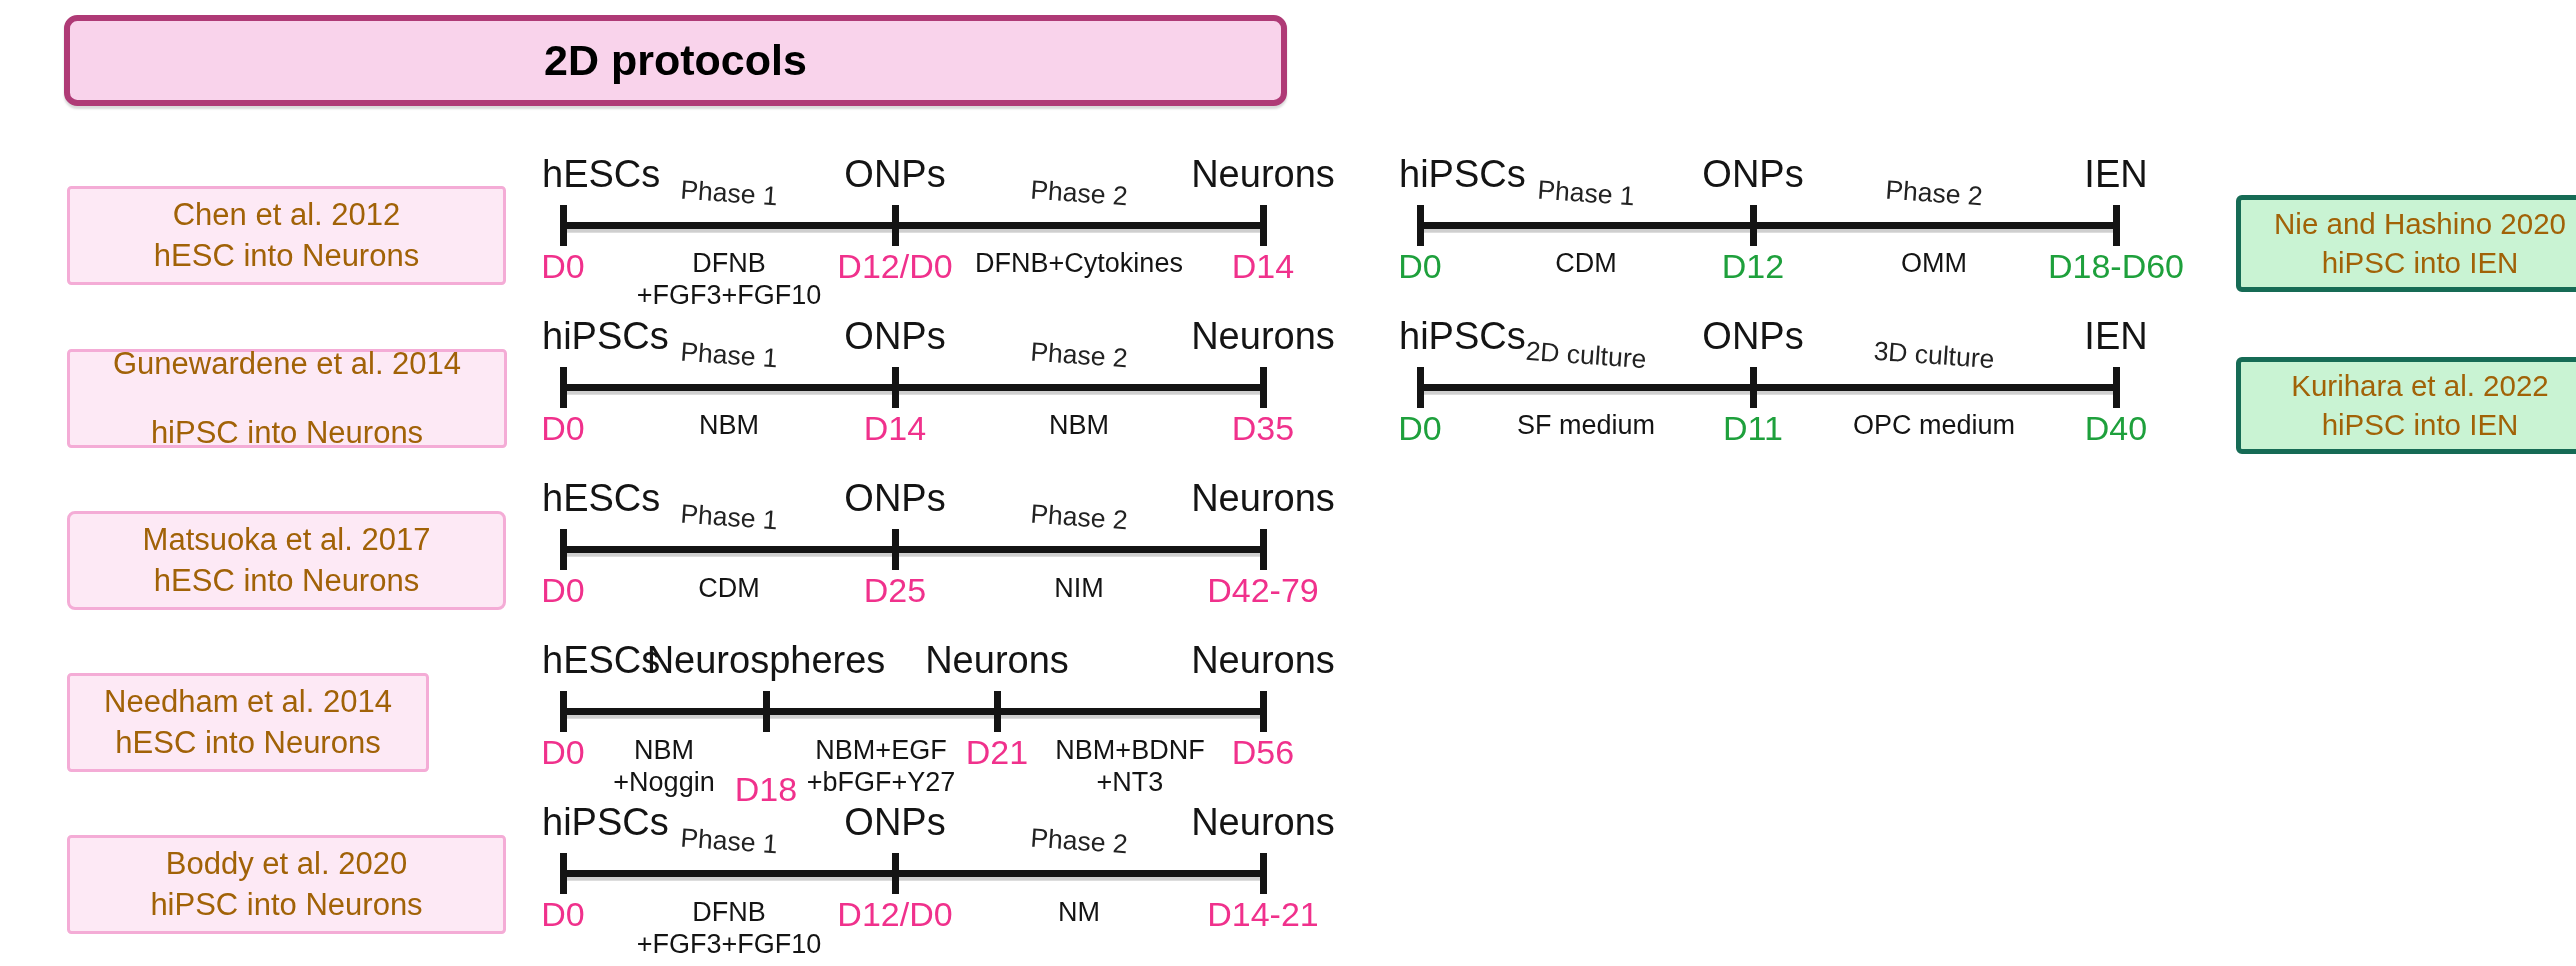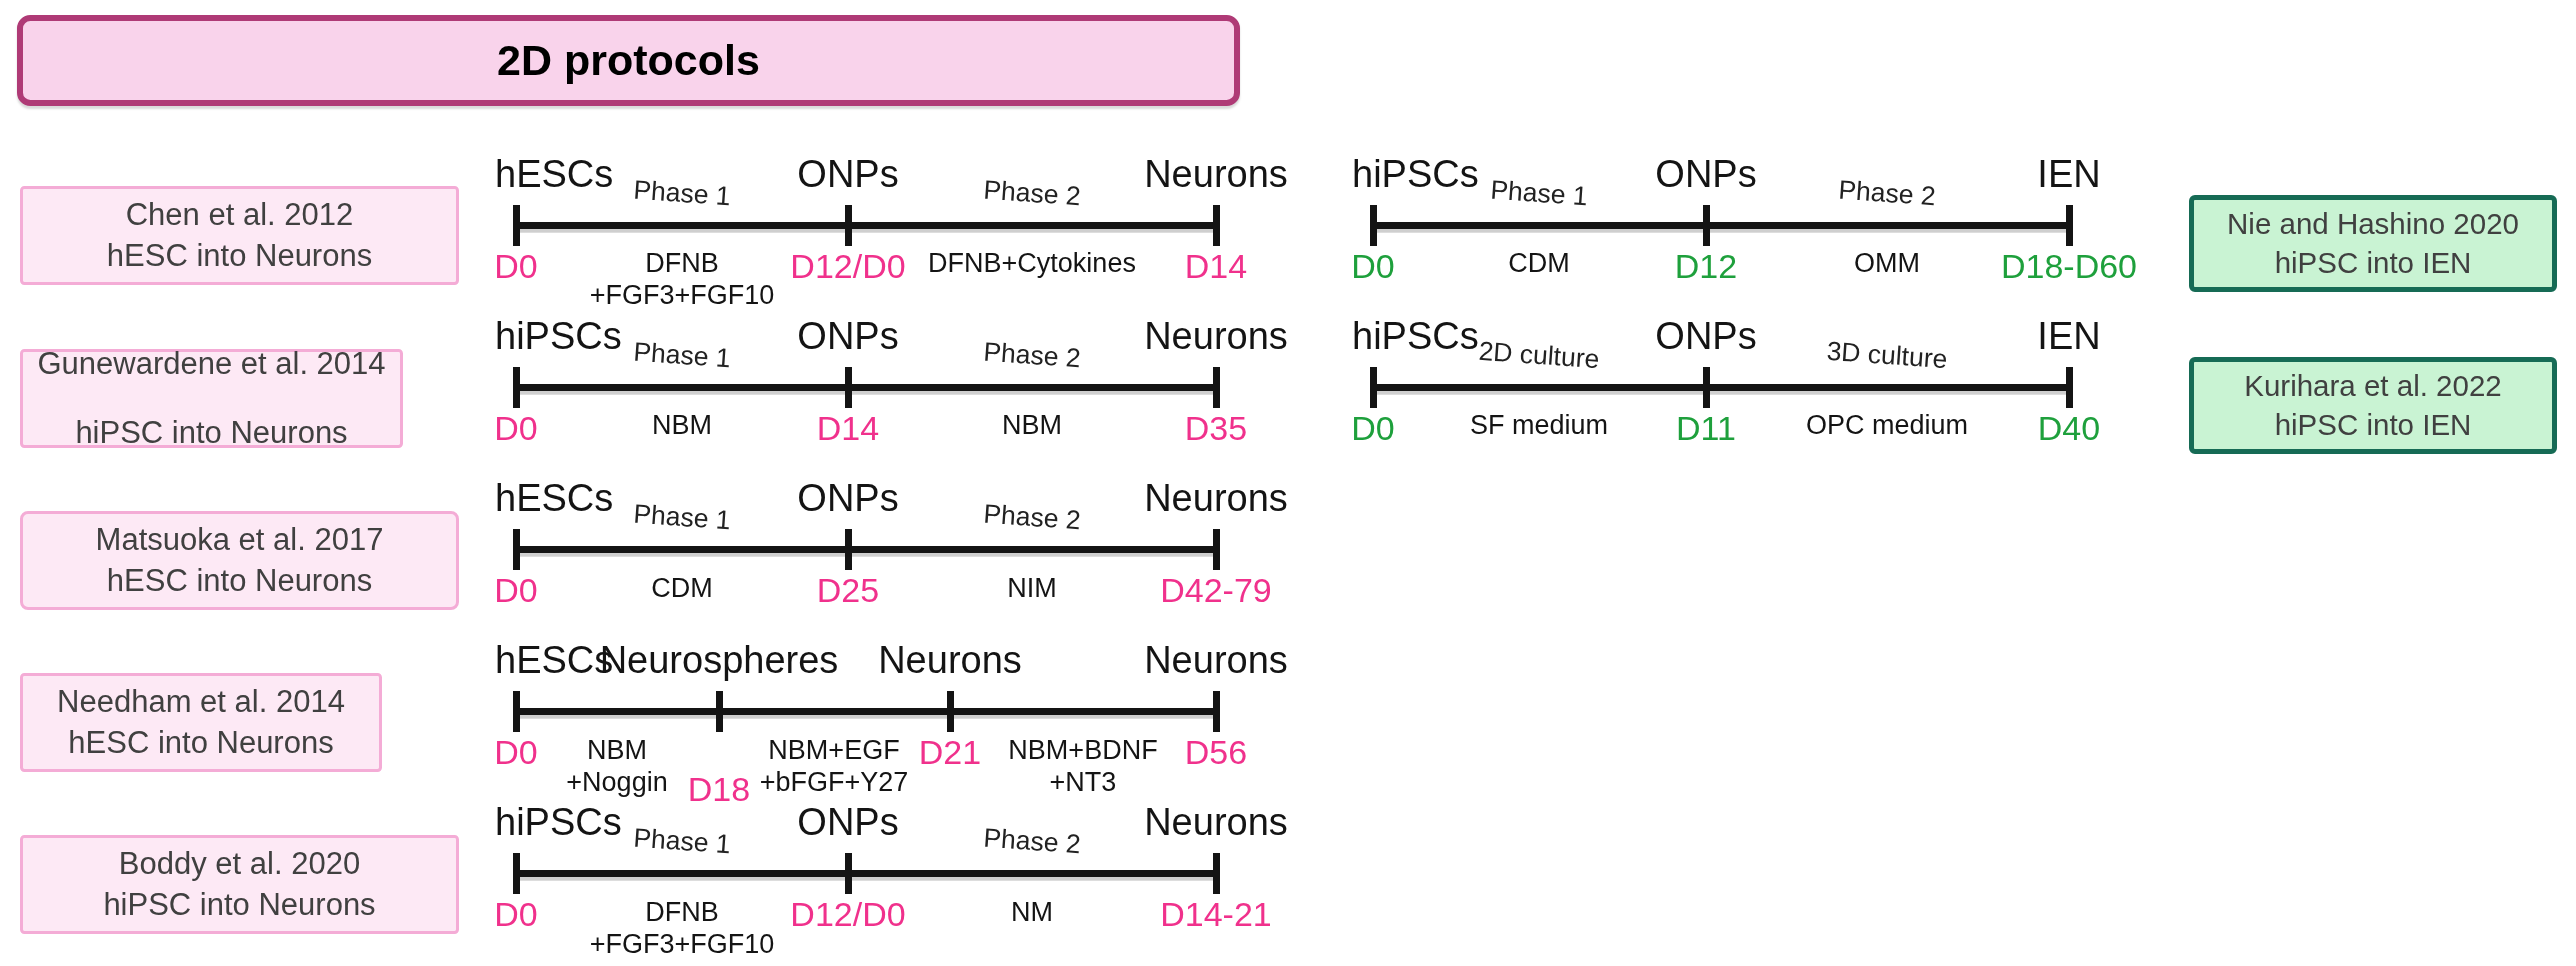--- a/index.html
+++ b/index.html
@@ -4,36 +4,36 @@
 <style>
   * { margin:0; padding:0; box-sizing:border-box; }
   html,body { background:#ffffff; }
   body {
     position:relative;
     width:2576px; height:967px;
     overflow:hidden;
     font-family:"Liberation Sans", sans-serif;
     color:#111;
   }
-  #page { position:absolute; inset:0; }
+  #page { position:absolute; inset:0;margin-left:47px; }
 
   .header-box {
     position:absolute; top:14.7px; height:91px;
     border-radius:13.3px;
     display:flex; align-items:center; justify-content:center;
     font-size:43px; font-weight:bold; color:#000;
     box-shadow:0 2.2px 2.2px rgba(0,0,0,0.15);
   }
   .header-2d { left:17px;  width:1223px; background:var(--c-2d-header-fill); border:6.6px solid var(--c-2d-header-border); }
   .header-3d { left:1343px; width:1218px; background:var(--c-3d-header-fill); border:6.6px solid var(--c-3d-header-border); }
 
   .citation-box {
     position:absolute;
     display:flex; flex-direction:column; align-items:center; justify-content:center;
-    text-align:center; line-height:1.3; color:#404040;
+    text-align:center; line-height:1.3; color:#a16207;
   }
   .citation-box.pink  { background:var(--c-2d-box-fill); border:3.7px solid var(--c-2d-box-border); border-radius:4.4px;  font-size:31px; }
   .citation-box.green { background:var(--c-3d-box-fill); border:5.9px solid var(--c-3d-box-border); border-radius:5.9px;  font-size:29.5px; }
 
   .tl-line { position:absolute; height:6.6px; background:#141414; box-shadow:0 3.7px 0 #cfcfcf; }
   .tl-tick { position:absolute; width:6.6px; height:41px; background:#141414; }
 
   .stage-label  { position:absolute; font-size:38px; color:#141414; white-space:nowrap; }
   .phase-label  { position:absolute; font-size:26.5px; color:#222222; white-space:nowrap;
                   transform:translateX(-50%) rotate(4deg); }
@@ -65,21 +65,21 @@
       <div class="tl-tick" style="left: 1213px; top: 205px;"></div>
       <div class="stage-label" style="left: 1216px; top: 153px; transform: translateX(-50%);">Neurons</div>
       <div class="day-label day-2d" style="left: 1216px; top: 247px;">D14</div>
       <div class="phase-label" style="left: 682px; top: 178px;">Phase 1</div>
       <div class="medium-label" style="left: 682px; top: 248px;">DFNB
 +FGF3+FGF10</div>
       <div class="phase-label" style="left: 1032px; top: 178px;">Phase 2</div>
       <div class="medium-label" style="left: 1032px; top: 248px;">DFNB+Cytokines</div>
     </div>
     <div>
-      <div class="citation-box pink" style="left: 20px; top: 349px; width: 383px; height: 99px; gap: 28px;">
+      <div class="citation-box pink" style="left: 20px; top: 349px; width: 440px; height: 99px; gap: 28px;">
         <div class="cit-line">Gunewardene et al. 2014</div>
         <div class="cit-line">hiPSC into Neurons</div>
       </div>
       <div class="tl-line" style="left: 516px; top: 384px; width: 700px;"></div>
       <div class="tl-tick" style="left: 513px; top: 367px;"></div>
       <div class="stage-label" style="left: 495px; top: 315px;">hiPSCs</div>
       <div class="day-label day-2d" style="left: 516px; top: 409px;">D0</div>
       <div class="tl-tick" style="left: 845px; top: 367px;"></div>
       <div class="stage-label" style="left: 848px; top: 315px; transform: translateX(-50%);">ONPs</div>
       <div class="day-label day-2d" style="left: 848px; top: 409px;">D14</div>

